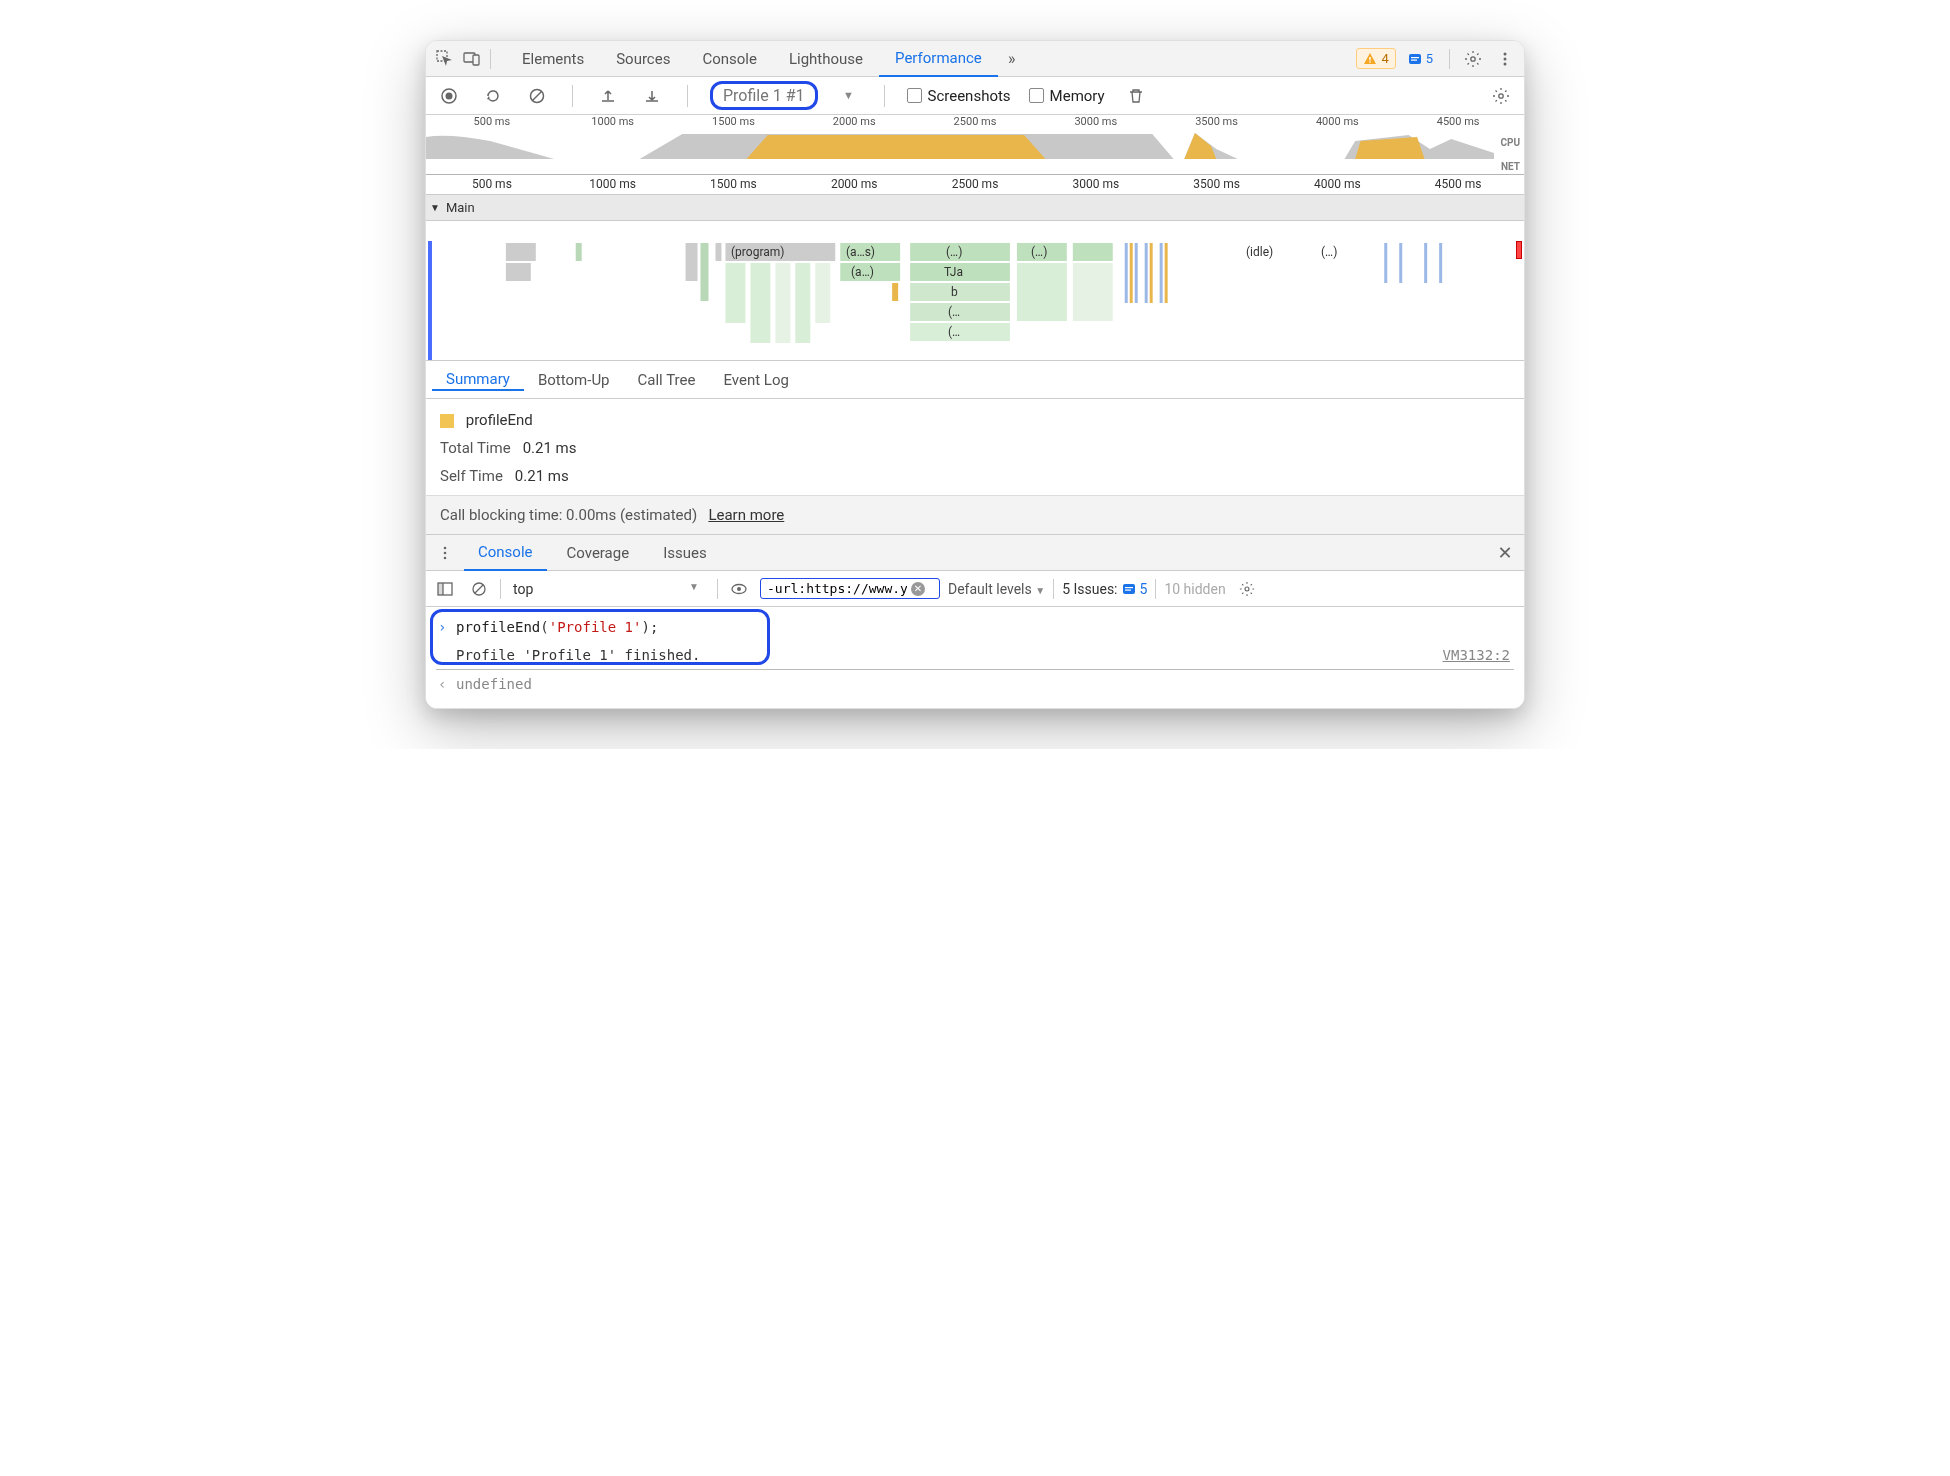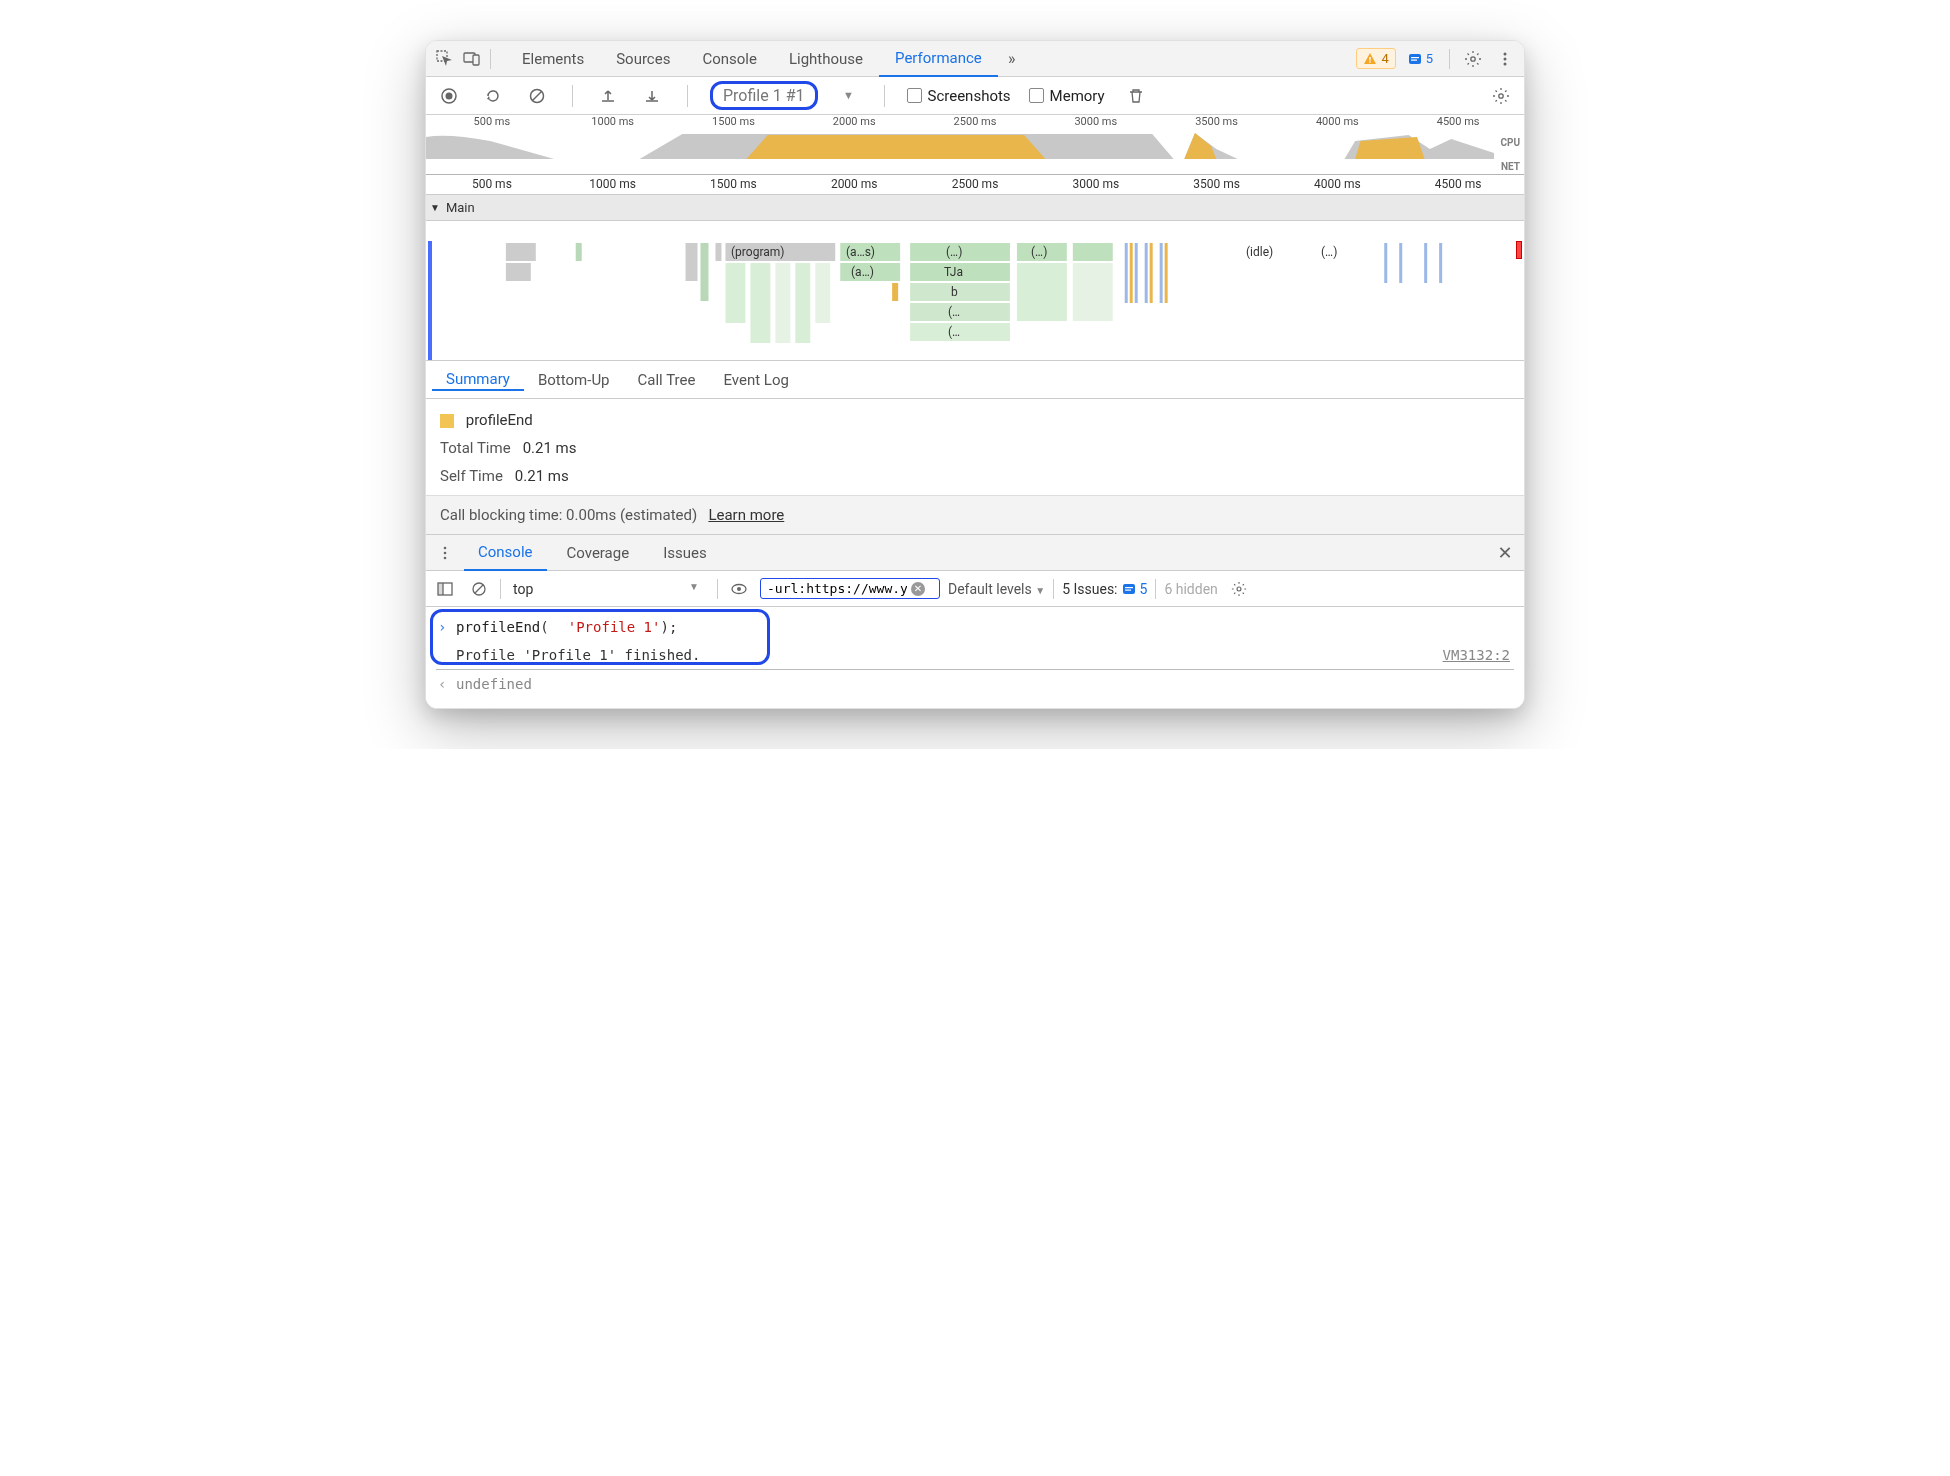--- a/index.html
+++ b/index.html
@@ -102,21 +102,21 @@
   .console-toolbar .levels{ color:#555; cursor:pointer;}
   .console-toolbar .sep{ width:1px; height:20px; background:#ccc;}
   .console-toolbar .faded{ color:#aaa;}
   .console-body{ font-family:Menlo,Consolas,monospace; font-size:14px; padding:6px 10px 10px; background:#fff; position:relative;}
   .console-highlight{ border:3px solid #2049e8; border-radius:12px; position:absolute; left:4px; top:2px; width:340px; height:56px; pointer-events:none;}
   .console-line{ padding:3px 0 3px 20px; position:relative; min-height:22px; line-height:22px;}
   .console-line.border-top { border-top: 1px solid #bbb; }
   .console-line .caret{ position:absolute; left:2px; color:#367cf1;}
   .console-line .caret.grey{ color:#999;}
   .console-line .fn{ color:#222;}
-  .console-line .string{ color:#c41a16;margin-left:19px;}
+  .console-line .string{ color:#c41a16;}
   .console-line .undef{ color:#888;}
   .console-line .src{ position:absolute; right:4px; top:3px; color:#888; text-decoration:underline; cursor:pointer;}
 </style>
 </head>
 <body>
 
 <div class="window">
 
 
   <div class="tabbar">
@@ -418,21 +418,21 @@
     <div style="display:flex;align-items:center;gap:4px;">
       <span>5 Issues:</span>
       <svg width="14" height="14" viewBox="0 0 14 14">
           <rect x="1" y="2" width="12" height="10" rx="2" fill="#1a73e8"></rect>
           <rect x="3" y="5" width="8" height="1.2" fill="#fff"></rect>
           <rect x="3" y="7.5" width="6" height="1.2" fill="#fff"></rect>
         </svg>
       <span style="color:#1a73e8">5</span>
     </div>
     <div class="sep"></div>
-    <span class="faded">6 hidden</span>
+    <span class="faded">10 hidden</span>
     <div class="icon-btn">
       <svg width="16" height="16" viewBox="0 0 18 18">
           <circle cx="9" cy="9" r="2.2" fill="none" stroke="#666" stroke-width="1.3"></circle>
           <path d="M9 1v2M9 15v2M1 9h2M15 9h2M3.5 3.5l1.4 1.4M13.1 13.1l1.4 1.4M3.5 14.5l1.4-1.4M13.1 4.9l1.4-1.4" stroke="#666" stroke-width="1.3"></path>
         </svg>
     </div>
   </div>
 
   <div class="console-body">
     <div class="console-highlight"></div>

